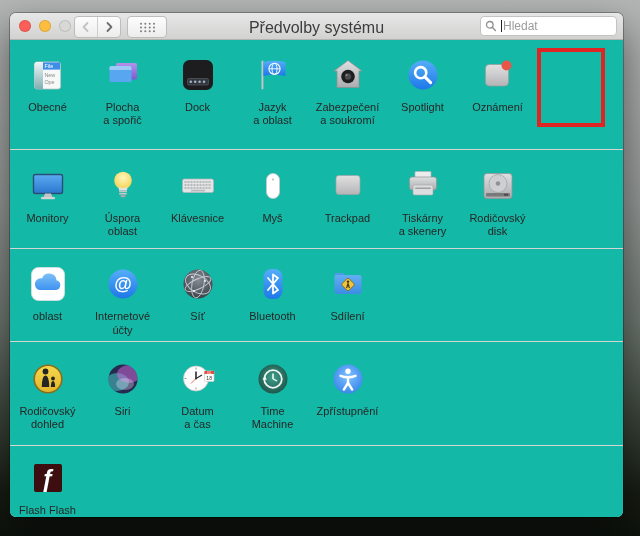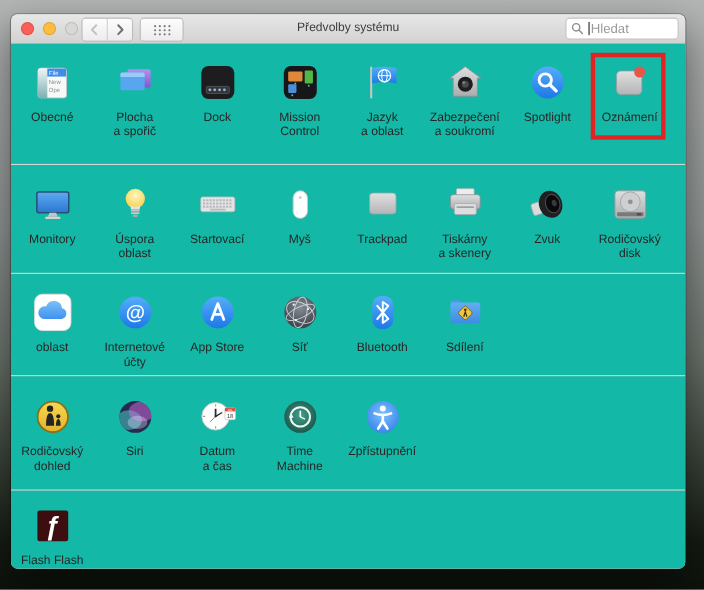--- a/index.html
+++ b/index.html
@@ -22,22 +22,22 @@
   }
   .lights{position:absolute;left:9px;top:7px;display:flex;gap:8px}
   .light{width:12px;height:12px;border-radius:50%;box-shadow:inset 0 0 0 1px rgba(0,0,0,.12)}
   .light.red{background:#fc5f57}
   .light.yellow{background:#fdbd3e}
   .light.gray{background:#d8d8d6}
   .navseg{position:absolute;left:64px;top:3px;display:flex;height:20px;border:1px solid #bdbdbc;border-radius:4px;overflow:hidden;background:linear-gradient(#fdfdfd,#ececec)}
   .navbtn{width:22px;display:flex;align-items:center;justify-content:center}
   .navbtn + .navbtn{border-left:1px solid #cfcfce}
   .showall{position:absolute;left:117px;top:3px;width:38px;height:20px;border:1px solid #bdbdbc;border-radius:4px;background:linear-gradient(#fdfdfd,#ececec);display:flex;align-items:center;justify-content:center}
-  .wtitle{position:absolute;left:0;right:0;top:6px;text-align:center;font-size:11px;color:#3c3c3c}
-  .search{position:absolute;right:6px;top:3px;width:103px;height:20px;box-sizing:border-box}
+  .wtitle{position:absolute;left:0;right:0;top:6px;text-align:center;font-size:16px;color:#3c3c3c}
+  .search{position:absolute;right:6px;top:3px;width:137px;height:20px;box-sizing:border-box}
   .search input{
     width:100%;height:100%;box-sizing:border-box;border:1px solid #c3c3c2;border-radius:4px;
     background:#fff;padding:0 6px 0 22px;font:12px "Liberation Sans",sans-serif;color:#333;outline:none;
   }
   .search input::placeholder{color:#9b9b9b}
   .search .mag{position:absolute;left:5px;top:4px;width:12px;height:12px;pointer-events:none}
   .search .caret{position:absolute;left:21px;top:4px;width:1px;height:12px;background:#222}
   
   .content{position:absolute;top:27px;left:0;right:0;bottom:0;background:#14b8a6;display:flex;flex-direction:column}
   .prefrow{display:flex;align-items:flex-start;border-bottom:1px solid #d4d4d2}
@@ -202,35 +202,20 @@
               <circle cx="17.2" cy="26.7" r="1.3" fill="#9fb3c8"></circle>
             <circle cx="21.6" cy="26.7" r="1.3" fill="#9fb3c8"></circle>
               <circle cx="26" cy="26.7" r="1.3" fill="#9fb3c8"></circle>
           </svg>
         </div>
         <div class="lbl">Dock</div>
       </div>
       <div class="item">
         <div class="icobox">
           <svg class="ic" viewBox="0 0 40 40">
-            <rect x="5" y="5" width="30" height="30" rx="6.5" fill="#17171a"></rect>
-            <rect x="9" y="10" width="13" height="9" rx="1" fill="#e0883a"></rect>
-            <rect x="24" y="9" width="7.5" height="12" rx="1" fill="#52b648"></rect>
-            <rect x="9" y="21.5" width="7.5" height="8" rx="1" fill="#4a8fd8"></rect>
-            <circle cx="15.5" cy="21" r="0.9" fill="#7c9cc0"></circle>
-              <circle cx="27.7" cy="23" r="0.9" fill="#7c9cc0"></circle>
-              <circle cx="12.7" cy="31.5" r="0.9" fill="#7c9cc0"></circle>
-          </svg>
-        </div>
-        <div class="lbl">Mission
-Control</div>
-      </div>
-      <div class="item">
-        <div class="icobox">
-          <svg class="ic" viewBox="0 0 40 40">
             <rect x="8.5" y="5.5" width="1.9" height="29" rx="0.95" fill="#c6c6c6"></rect>
             <path d="M10.4 7 Q21 4.3 32.5 7 L32.5 21 Q21 18.3 10.4 21 Z" fill="url(#gBlue)"></path>
             <circle cx="21.5" cy="13.8" r="5.6" fill="none" stroke="#ffffff" stroke-width="1.1"></circle>
             <ellipse cx="21.5" cy="13.8" rx="2.5" ry="5.6" fill="none" stroke="#ffffff" stroke-width="0.9"></ellipse>
             <line x1="15.9" y1="13.8" x2="27.1" y2="13.8" stroke="#ffffff" stroke-width="0.9"></line>
           </svg>
         </div>
         <div class="lbl">Jazyk
 a oblast</div>
       </div>
@@ -296,21 +281,21 @@
           <svg class="ic" viewBox="0 0 40 40">
             <rect x="4.5" y="13" width="31" height="13.5" rx="1.8" fill="#e3e4e5" stroke="#b5b6b8" stroke-width="0.7"></rect>
             <g stroke="#b9babc" stroke-width="1.9" stroke-dasharray="2 1">
               <line x1="6.5" y1="16" x2="33.5" y2="16"></line>
               <line x1="6.5" y1="19" x2="33.5" y2="19"></line>
               <line x1="6.5" y1="22" x2="33.5" y2="22"></line>
             </g>
             <line x1="13" y1="24.6" x2="27" y2="24.6" stroke="#b9babc" stroke-width="1.6"></line>
           </svg>
         </div>
-        <div class="lbl">Startovací</div>
+        <div class="lbl">Klávesnice</div>
       </div>
       <div class="item">
         <div class="icobox">
           <svg class="ic" viewBox="0 0 40 40">
             <rect x="13.5" y="7.5" width="13" height="25" rx="6.5" fill="#fefefe" stroke="#c8c8ca" stroke-width="0.9"></rect>
             <circle cx="20" cy="13.5" r="1.1" fill="#bfbfc1"></circle>
           </svg>
         </div>
         <div class="lbl">Myš</div>
       </div>
@@ -326,33 +311,20 @@
         <div class="icobox">
           <svg class="ic" viewBox="0 0 40 40">
             <rect x="12" y="5.5" width="16" height="7" rx="1" fill="#ececec" stroke="#b5b5b7" stroke-width="0.7"></rect>
             <rect x="6.5" y="11" width="27" height="13" rx="2.5" fill="url(#gGray)" stroke="#8f9193" stroke-width="0.7"></rect>
             <rect x="10" y="19" width="20" height="10" rx="1.5" fill="#dcdddf" stroke="#a8a9ab" stroke-width="0.7"></rect>
             <rect x="12" y="21.5" width="16" height="1.6" rx="0.8" fill="#9fa0a2"></rect>
           </svg>
         </div>
         <div class="lbl">Tiskárny
 a skenery</div>
-      </div>
-      <div class="item">
-        <div class="icobox">
-          <svg class="ic" viewBox="0 0 40 40">
-            <g transform="rotate(-18 20 20)">
-              <rect x="5" y="15" width="9" height="11" rx="2" fill="#dadbdc" stroke="#a9aaac" stroke-width="0.7"></rect>
-              <ellipse cx="22.5" cy="20.5" rx="10.5" ry="12.5" fill="#202023"></ellipse>
-              <ellipse cx="24.5" cy="20.5" rx="6.5" ry="8.5" fill="#0a0a0b" stroke="#4a4a4e" stroke-width="1"></ellipse>
-              <ellipse cx="26" cy="20.5" rx="2.2" ry="3" fill="#3a3a3e"></ellipse>
-            </g>
-          </svg>
-        </div>
-        <div class="lbl">Zvuk</div>
       </div>
       <div class="item">
         <div class="icobox">
           <svg class="ic" viewBox="0 0 40 40">
             <rect x="6" y="7.5" width="28" height="25" rx="3" fill="url(#gGray)" stroke="#94969a" stroke-width="0.8"></rect>
             <circle cx="20" cy="17.5" r="9" fill="#cdcfd1" stroke="#a3a5a7" stroke-width="0.8"></circle>
             <circle cx="20" cy="17.5" r="2.2" fill="#8f9193"></circle>
             <rect x="8" y="27" width="24" height="3.6" rx="1" fill="#77797b"></rect>
             <rect x="26" y="27.8" width="4" height="2" fill="#4a4c4e"></rect>
           </svg>
@@ -374,29 +346,20 @@
       </div>
       <div class="item">
         <div class="icobox">
           <svg class="ic" viewBox="0 0 40 40">
             <circle cx="20" cy="20" r="14.5" fill="url(#gBlue)"></circle>
             <text x="20" y="26.3" text-anchor="middle" font-size="18" font-weight="bold" fill="#ffffff">@</text>
           </svg>
         </div>
         <div class="lbl">Internetové
 účty</div>
-      </div>
-      <div class="item">
-        <div class="icobox">
-          <svg class="ic" viewBox="0 0 40 40">
-            <circle cx="20" cy="20" r="14.5" fill="url(#gBlue)"></circle>
-            <path d="M14.5 26.5 L20 12 L25.5 26.5 M16.4 21.7 L23.6 21.7" fill="none" stroke="#ffffff" stroke-width="2.5" stroke-linecap="round" stroke-linejoin="round"></path>
-          </svg>
-        </div>
-        <div class="lbl">App Store</div>
       </div>
       <div class="item">
         <div class="icobox">
           <svg class="ic" viewBox="0 0 40 40">
             <circle cx="20" cy="20" r="14.5" fill="url(#gNet)"></circle>
             <g fill="none" stroke="#dfe5ea" stroke-width="0.9" opacity="0.8">
               <ellipse cx="20" cy="20" rx="14" ry="5" transform="rotate(-25 20 20)"></ellipse>
               <ellipse cx="20" cy="20" rx="13.5" ry="8.5" transform="rotate(30 20 20)"></ellipse>
               <ellipse cx="20" cy="20" rx="6" ry="14" transform="rotate(10 20 20)"></ellipse>
             </g>

